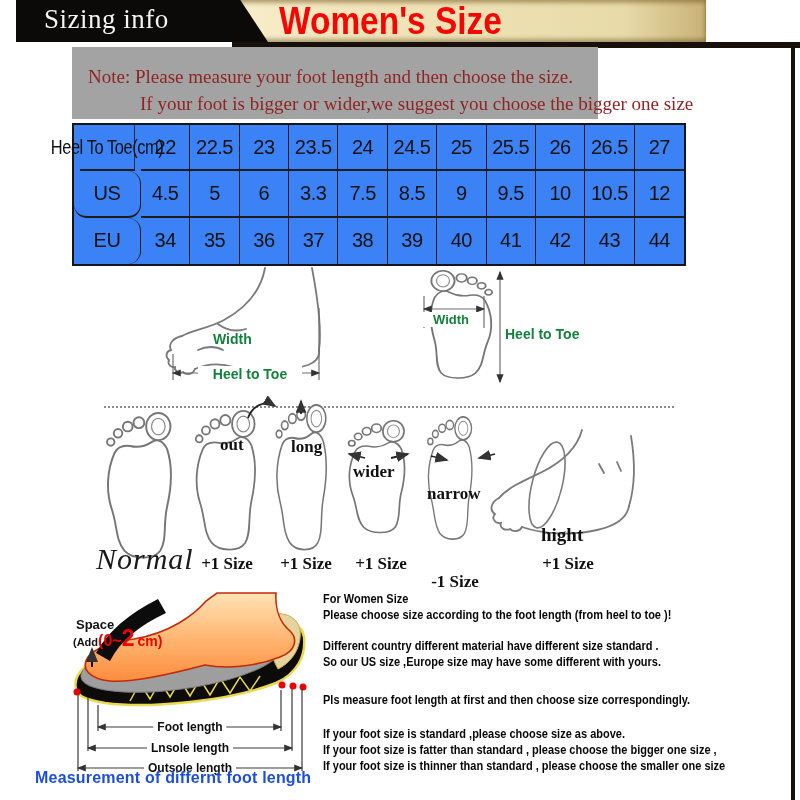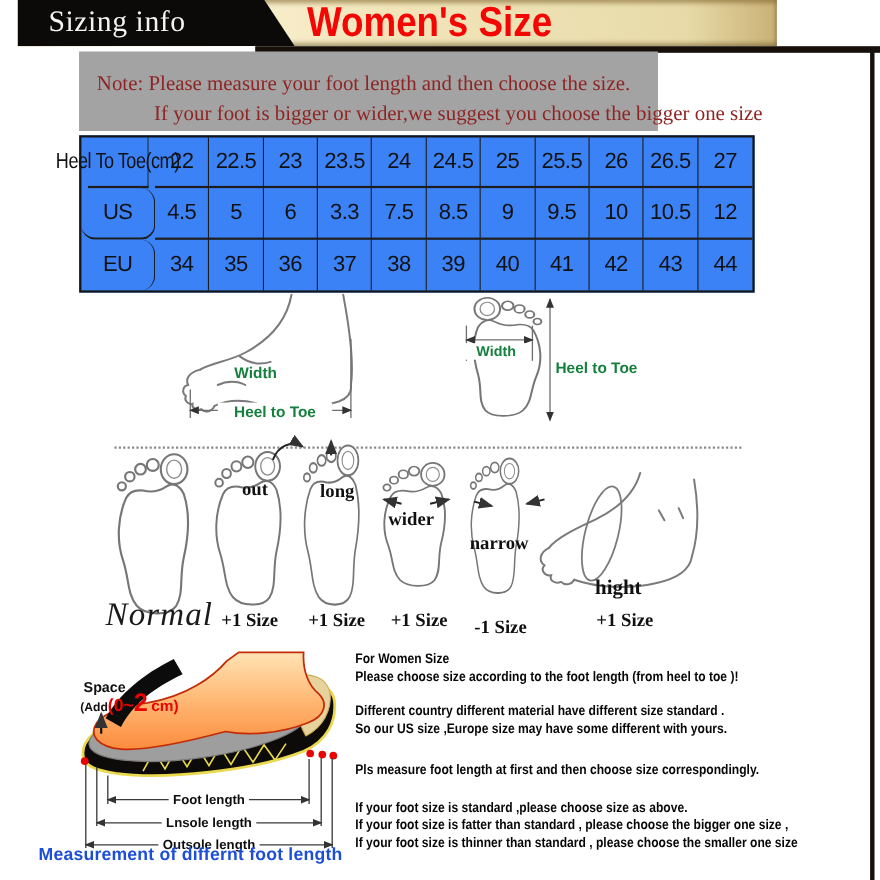--- a/index.html
+++ b/index.html
@@ -221,21 +221,21 @@
   <div class="callout" style="left:220px;top:435px;">out</div>
   <div class="callout" style="left:291px;top:437px;">long</div>
   <div class="callout" style="left:353px;top:462px;">wider</div>
   <div class="callout" style="left:427px;top:464px;margin-top:20px;">narrow</div>
   <div class="callout" style="left:541px;top:496px;font-size:19px;margin-top:28px;">hight</div>
 
   <div class="normal-label">Normal</div>
   <div class="verdict" style="left:182px;top:554px;">+1 Size</div>
   <div class="verdict" style="left:261px;top:554px;">+1 Size</div>
   <div class="verdict" style="left:336px;top:554px;">+1 Size</div>
-  <div class="verdict" style="left:410px;top:560px;">-1 Size</div>
+  <div class="verdict" style="left:410px;top:572px;">-1 Size</div>
   <div class="verdict" style="left:523px;top:554px;">+1 Size</div>
 
   <svg style="left:30px;top:585px;" width="290" height="200" viewBox="0 0 290 200">
     <defs>
       <linearGradient id="fg" x1="0" y1="0" x2="0" y2="1">
         <stop offset="0" stop-color="#ffe3b4"></stop>
         <stop offset=".55" stop-color="#ffb36e"></stop>
         <stop offset="1" stop-color="#fb8c3e"></stop>
       </linearGradient>
     </defs>

